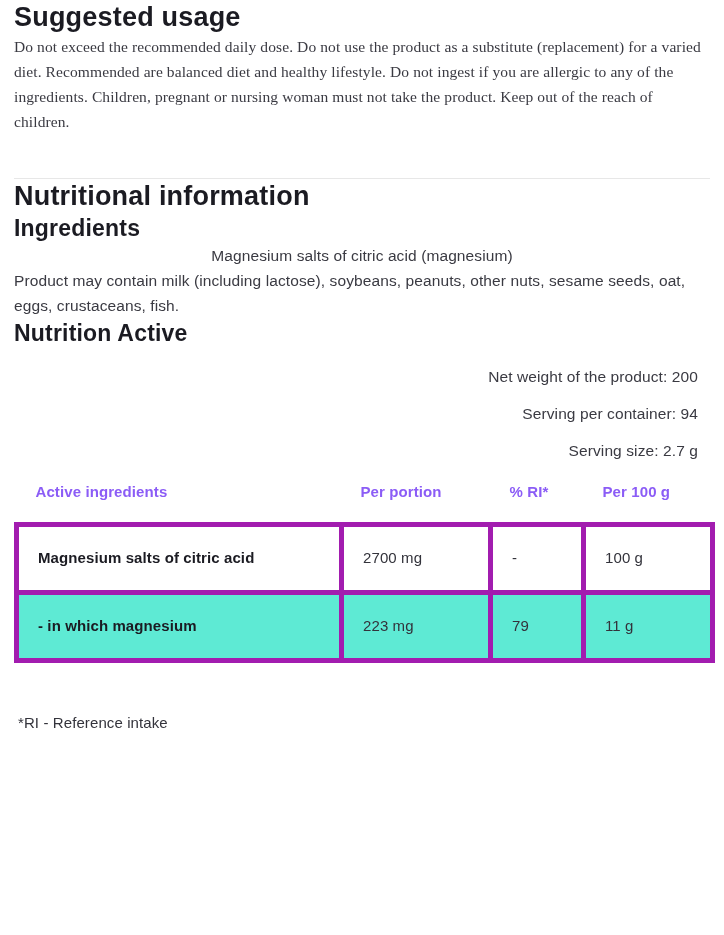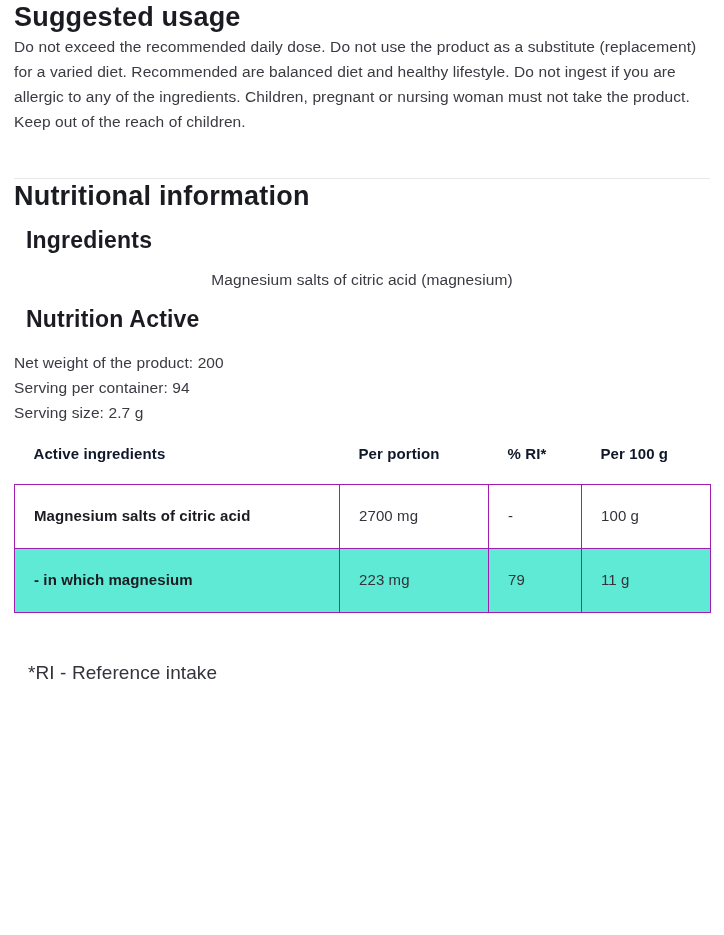--- a/index.html
+++ b/index.html
@@ -16,91 +16,91 @@
 
   h2.section-heading {
     margin: 0;
     font-size: 27px;
     line-height: 34px;
     font-weight: 700;
     color: #1b1b22;
     letter-spacing: 0.2px;
   }
   h3.sub-heading {
-    margin: 12px;
+    margin: 0;
     font-size: 23px;
     line-height: 30px;
     font-weight: 700;
     color: #1b1b22;
     letter-spacing: 0.2px;
   }
   p.body-text {
     margin: 0;
     font-size: 15.5px;
     line-height: 25px;
     color: #3a3a42;
     letter-spacing: 0.1px;
   }
 
   .mt-heading1 { margin-top: 18px; }
   .mt-para1   { margin-top: 27px; }
-  .mt-para2   { margin-top: 21px; }
+  .mt-para2   { margin-top: 21px; font-family: Liberation Serif, serif; }
   hr.divider {
     border: none;
     border-top: 1px solid #e7e7e7;
     margin: 44px 0 0 0;
     height: 0;
   }
   .mt-nutri-heading { margin-top: 30px; }
   .mt-ingredients   { margin-top: 21px; }
   .mt-ing-para1     { margin-top: 19px; text-align: center; }
   .mt-ing-para2     { margin-top: 20px; }
   .mt-facts-heading { margin-top: 16px; }
   .facts-lines { margin-top: 16px; }
-  .facts-lines p { margin: 0; }
+  .facts-lines p { margin: 12px; text-align: right; }
 
   table.nutri-table {
     margin-top: 16px;
     width: 696px;
     border-collapse: collapse;
     table-layout: fixed;
   }
   table.nutri-table col.c1 { width: 325px; }
   table.nutri-table col.c2 { width: 149px; }
   table.nutri-table col.c3 { width: 93px; }
   table.nutri-table col.c4 { width: 129px; }
 
   table.nutri-table th {
     text-align: left;
     font-size: 15px;
     line-height: 22px;
     font-weight: 700;
-    color: #0f172a;
+    color: #8b5cf6;
     padding: 2px 10px 19px 19px;
     border: none;
     letter-spacing: 0.1px;
   }
   table.nutri-table td {
     font-size: 15px;
     line-height: 22px;
     color: #33333b;
     padding: 20px 10px 21px 19px;
-    border: 1px solid #a21caf;
+    border: 5px solid #a21caf;
     vertical-align: middle;
     letter-spacing: 0.1px;
   }
   table.nutri-table td.name-cell {
     font-weight: 700;
     color: #1b1b22;
   }
   table.nutri-table tr.alt td { background: #5eead4; }
 
   p.footnote {
-    margin: 48px 0 0 14px;
-    font-size: 19px;
+    margin: 48px 0 0 4px;
+    font-size: 15px;
     line-height: 23px;
     color: #33333b;
     letter-spacing: 0.1px;
   }
 </style>
 </head>
 <body>
 
 <div class="page">
 
@@ -110,20 +110,21 @@
   <p class="body-text mt-para2">Do not exceed the recommended daily dose. Do not use the product as a substitute (replacement) for a varied diet. Recommended are balanced diet and healthy lifestyle. Do not ingest if you are allergic to any of the ingredients. Children, pregnant or nursing woman must not take the product. Keep out of the reach of children.</p>
 
   <hr class="divider">
 
   <h2 class="section-heading mt-nutri-heading">Nutritional information</h2>
 
   <h3 class="sub-heading mt-ingredients">Ingredients</h3>
 
   <p class="body-text mt-ing-para1">Magnesium salts of citric acid (magnesium)</p>
 
+  <p class="body-text mt-ing-para2">Product may contain milk (including lactose), soybeans, peanuts, other nuts, sesame seeds, oat, eggs, crustaceans, fish.</p>
 
   <h3 class="sub-heading mt-facts-heading">Nutrition Active</h3>
 
   <div class="facts-lines">
     <p class="body-text">Net weight of the product: 200</p>
     <p class="body-text">Serving per container: 94</p>
     <p class="body-text">Serving size: 2.7 g</p>
   </div>
 
   <table class="nutri-table">

